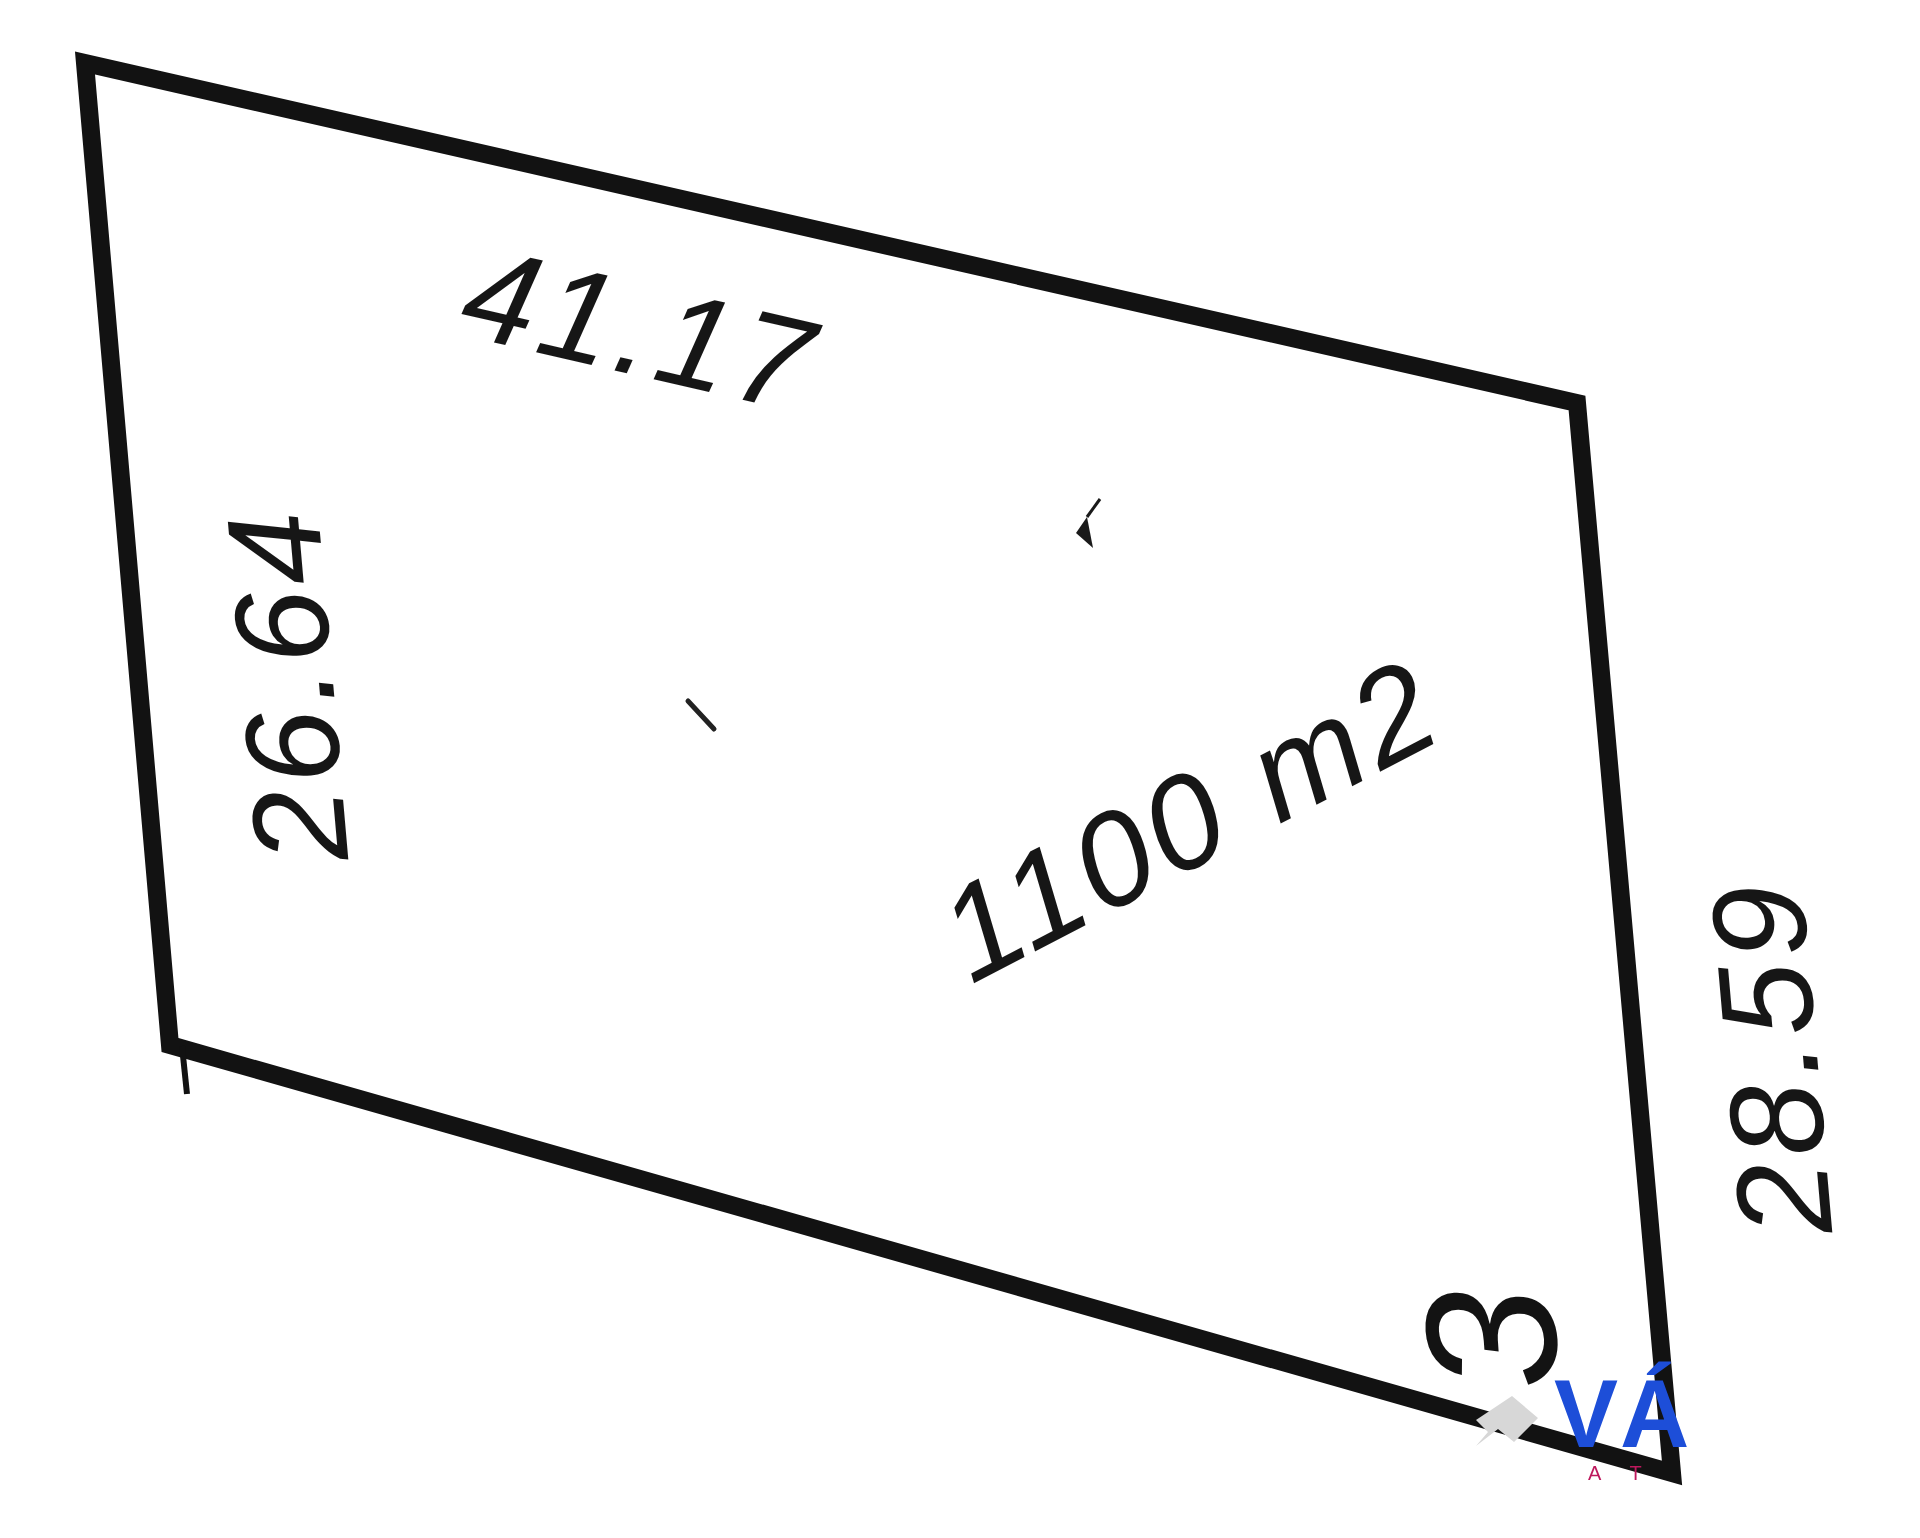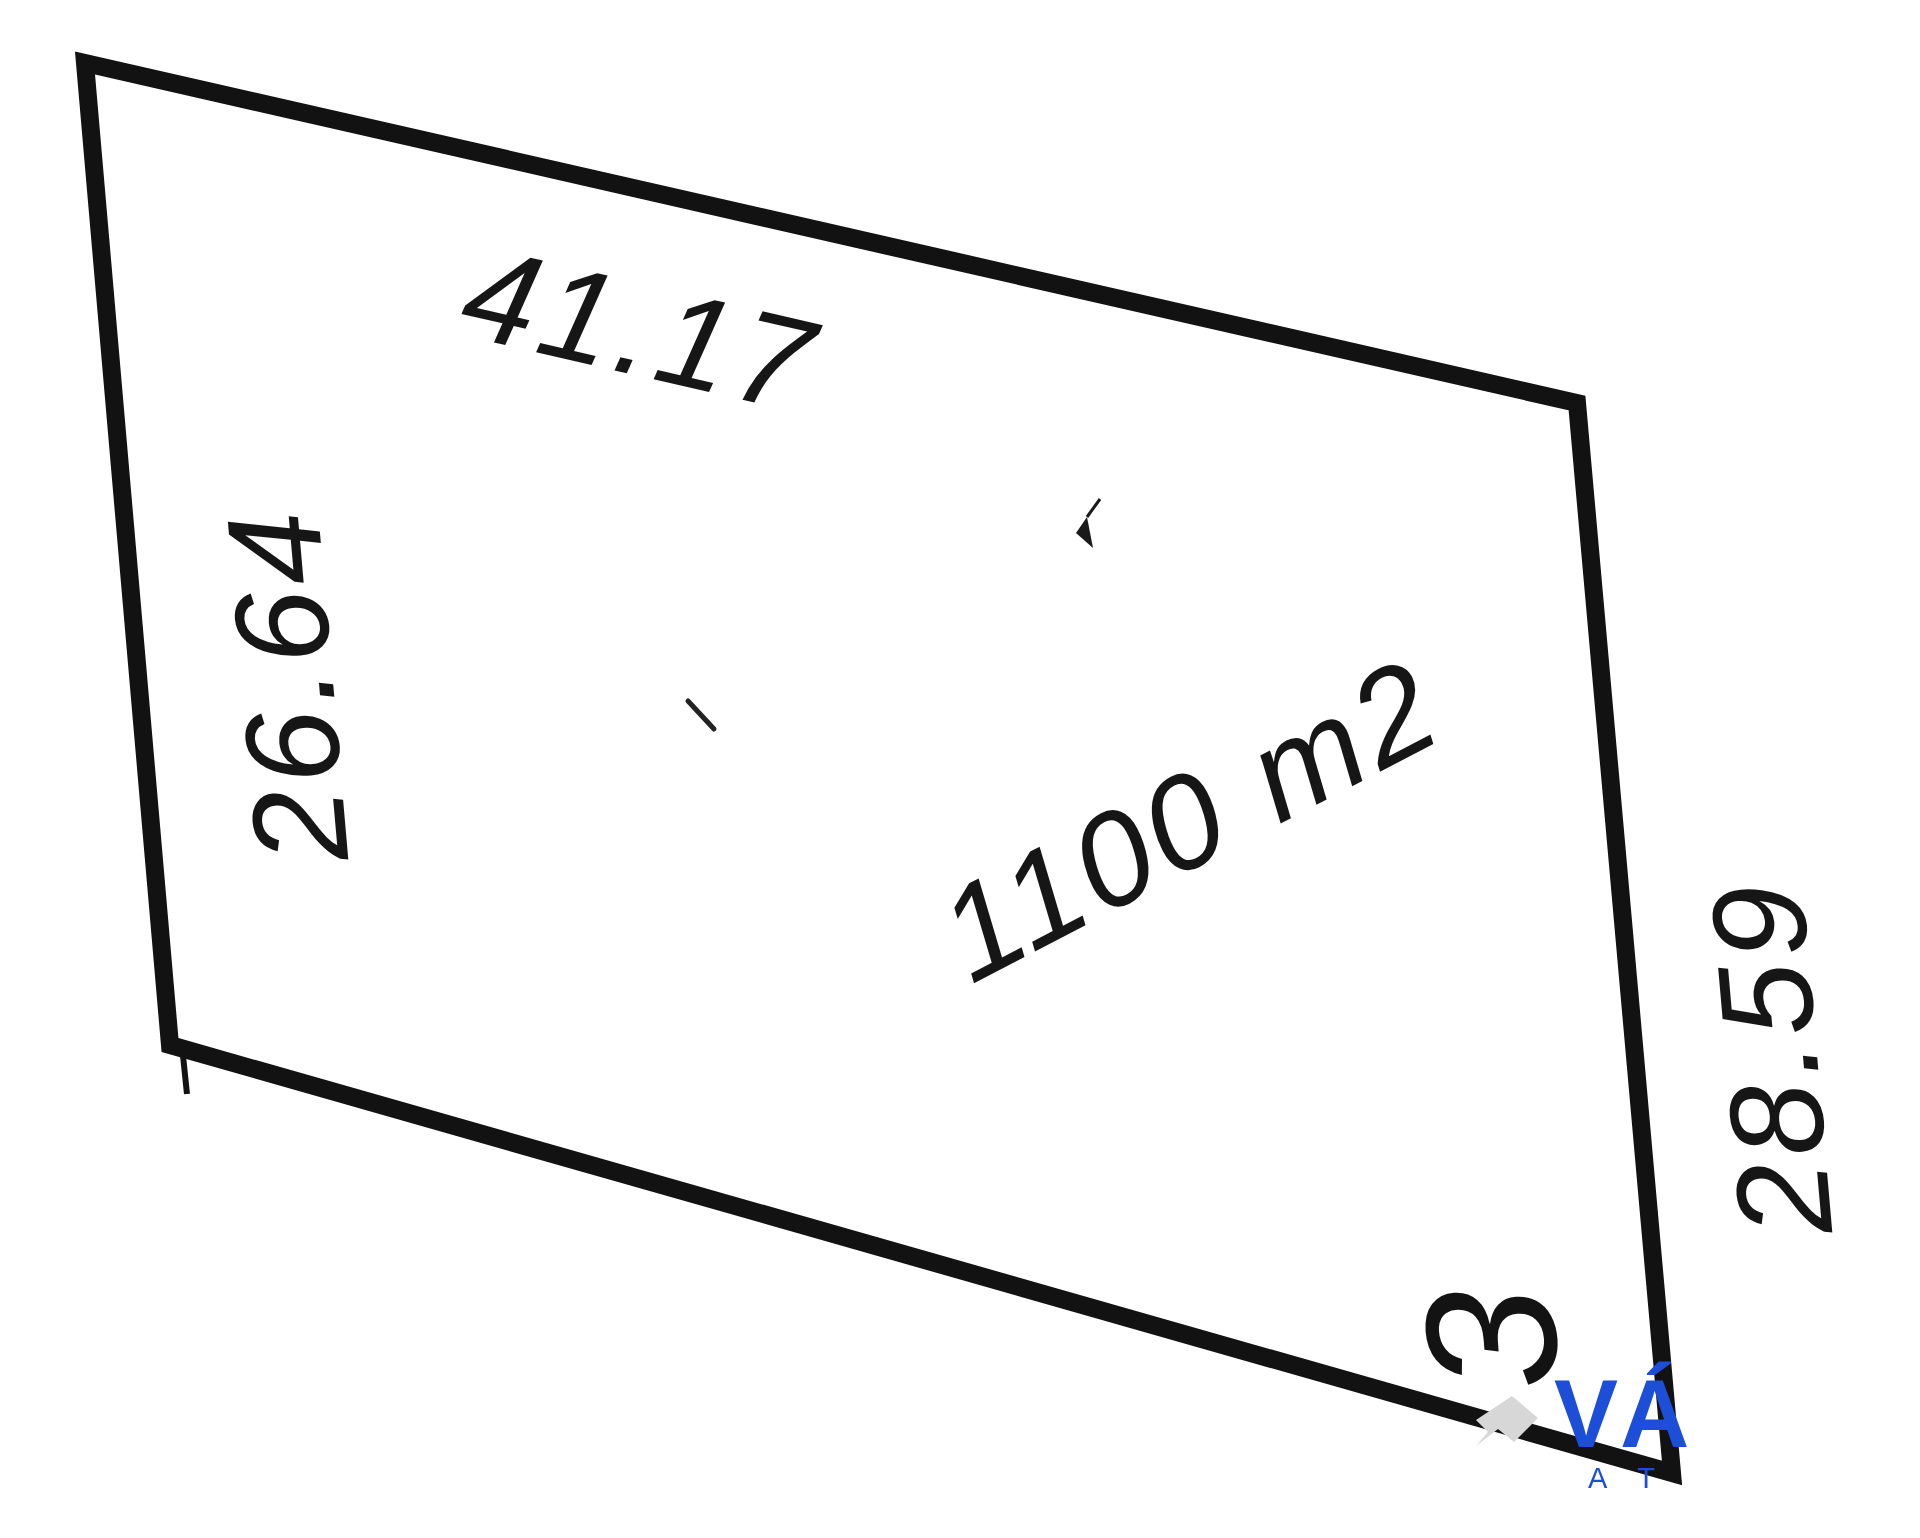--- a/index.html
+++ b/index.html
@@ -82,23 +82,23 @@
     font-size: 96px;
     font-weight: 700;
     line-height: 1;
     color: #1d4ed8;
     letter-spacing: 0.02em;
   }
   #watermark-subtext {
     position: absolute;
     left: 120px;
     top: 96px;
-    font-size: 29px;
+    font-size: 20px;
     font-weight: 400;
-    color: #1d4ed8;
+    color: #be185d;
     letter-spacing: 12px;
   }
 </style>
 </head>
 <body>
 
 <svg id="plan-canvas" viewBox="0 0 1920 1538" xmlns="http://www.w3.org/2000/svg">
 
   <polygon points="85,63 1577,403 1672,1473 170,1045" fill="#ffffff" stroke="#121212" stroke-width="18" stroke-linejoin="miter"></polygon>
 

